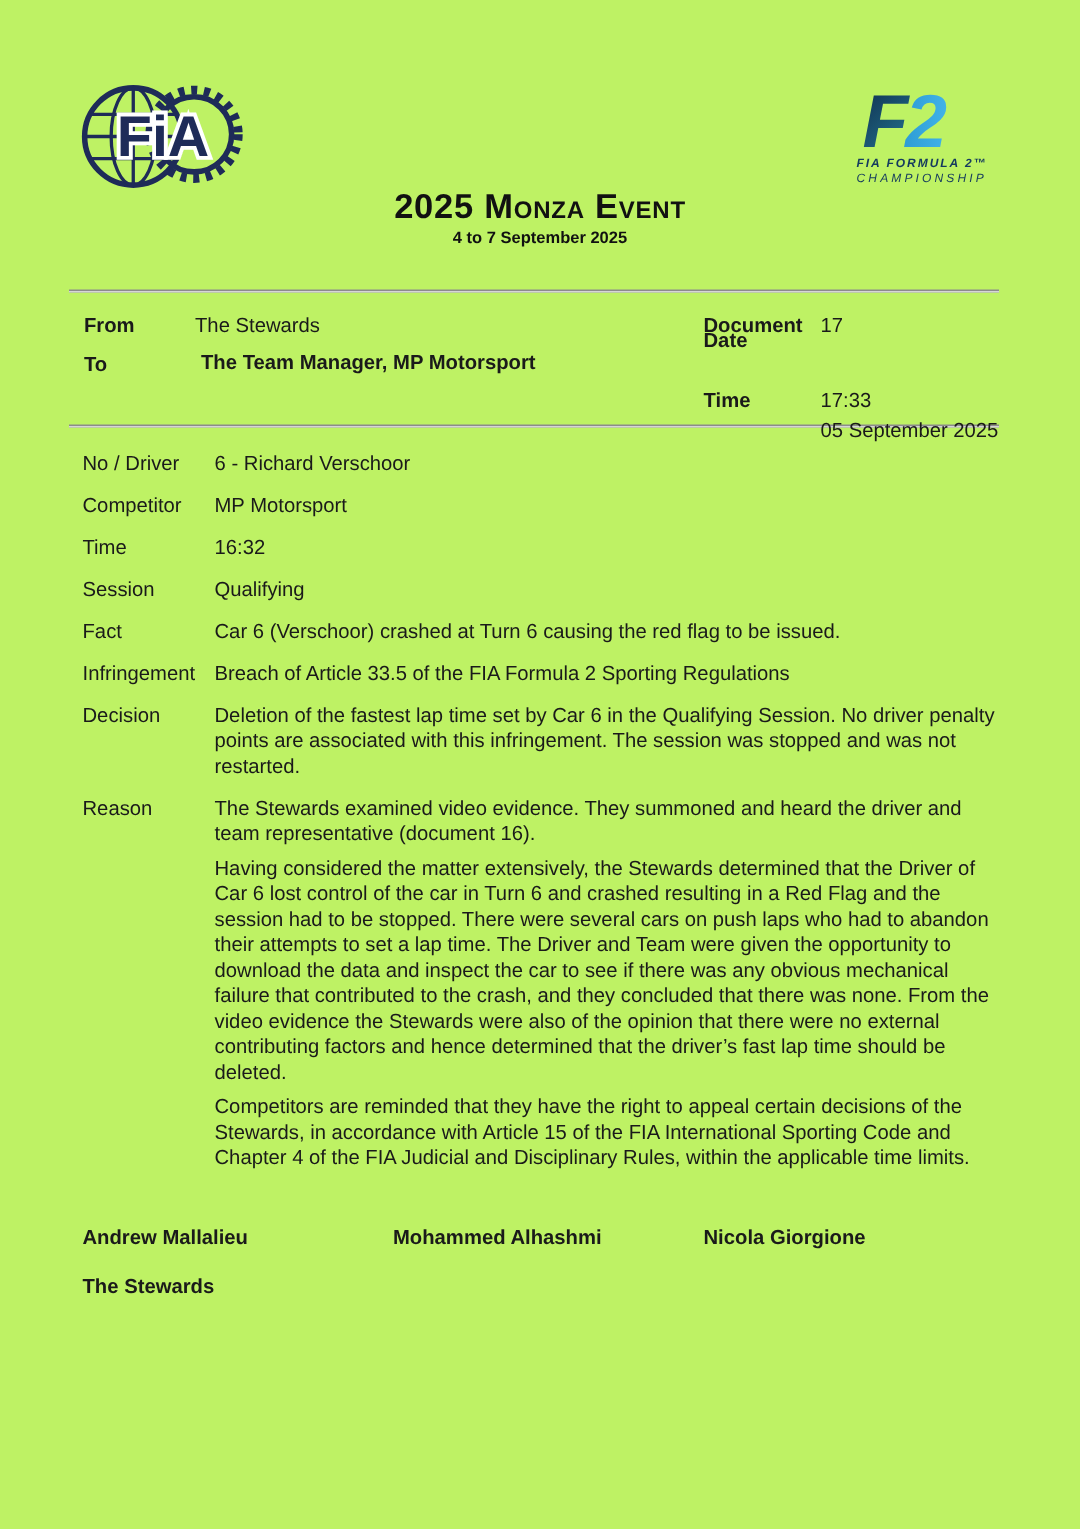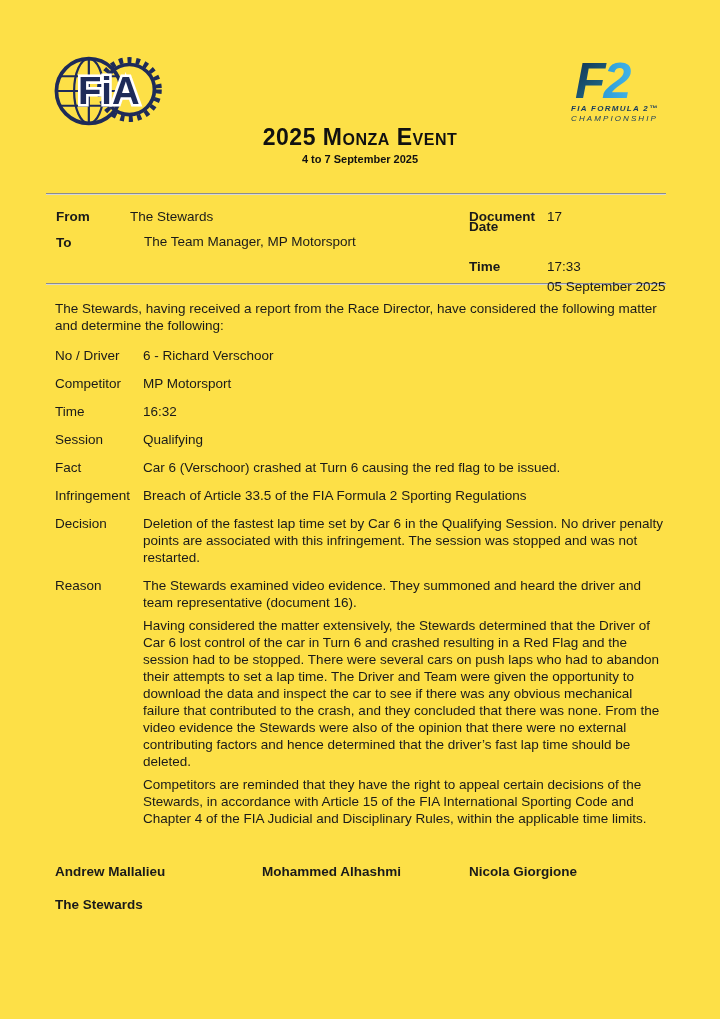--- a/index.html
+++ b/index.html
@@ -4,21 +4,21 @@
 <style>
   * { margin: 0; padding: 0; box-sizing: border-box; }
   html, body { background: #ffffff; }
   body {
     width: 720px; height: 1019px;
     font-family: "Liberation Sans", sans-serif;
     color: #1a1a1a;
     position: relative;
     overflow: hidden;
   }
-  .page { position: relative; width: 720px; height: 1019px; background: #fde047; }
+  .page { position: relative; width: 720px; height: 1019px; background: #bef264; }
 
   
   .fia-logo { position: absolute; left: 52px; top: 53px; width: 112px; height: 76px; }
   .f2-logo  { position: absolute; left: 561px; top: 56px; width: 116px; height: 68px; }
 
   .title-wrap { position: absolute; top: 124px; left: 0; width: 720px; text-align: center; }
   .title {
     font-size: 23px; font-weight: bold; font-variant: small-caps;
     letter-spacing: 0.5px; color: #111;
   }
@@ -32,21 +32,21 @@
   .rule-top { top: 193px; }
   .rule-mid { top: 283px; }
 
   
   .meta { position: absolute; top: 0; left: 0; width: 720px; font-size: 13.5px; line-height: 17px; }
   .meta span { position: absolute; white-space: nowrap; }
   .m-label { font-weight: bold; }
   .m-from-l { left: 56px;  top: 208px; }
   .m-from-v { left: 130px; top: 208px; }
   .m-to-l   { left: 56px;  top: 234px; }
-  .m-to-v   { left: 144px; top: 234px; line-height: 15px; white-space: normal; width: 220px; }
+  .m-to-v   { left: 134px; top: 234px; line-height: 15px; white-space: normal; width: 220px; font-weight: bold; }
   .m-doc-l  { left: 469px; top: 208px; }
   .m-doc-v  { left: 547px; top: 208px; }
   .m-date-l { left: 469px; top: 218px; }
   .m-date-v { left: 547px; top: 234px; margin-top: 44px; }
   .m-time-l { left: 469px; top: 258px; }
   .m-time-v { left: 547px; top: 258px; }
 
   
   .content {
     position: absolute; top: 300px; left: 55px; width: 614px;
@@ -122,21 +122,20 @@
     <span class="m-to-v">The Team Manager, MP Motorsport</span>
     <span class="m-label m-doc-l">Document</span>
     <span class="m-doc-v">17</span>
     <span class="m-label m-date-l">Date</span>
     <span class="m-date-v">05 September 2025</span>
     <span class="m-label m-time-l">Time</span>
     <span class="m-time-v">17:33</span>
   </div>
 
   <div class="content">
-    <p class="intro">The Stewards, having received a report from the Race Director, have considered the following matter and determine the following:</p>
 
     <div class="frow">
       <div class="flabel">No / Driver</div>
       <div class="fvalue">6 - Richard Verschoor</div>
     </div>
     <div class="frow">
       <div class="flabel">Competitor</div>
       <div class="fvalue">MP Motorsport</div>
     </div>
     <div class="frow">

